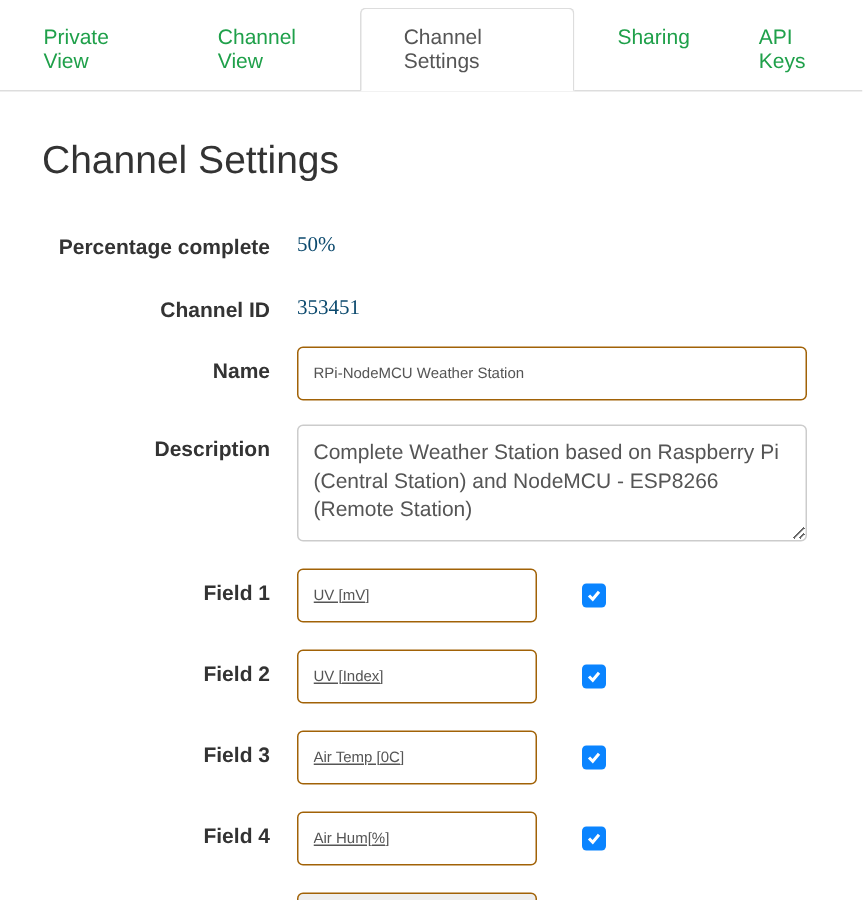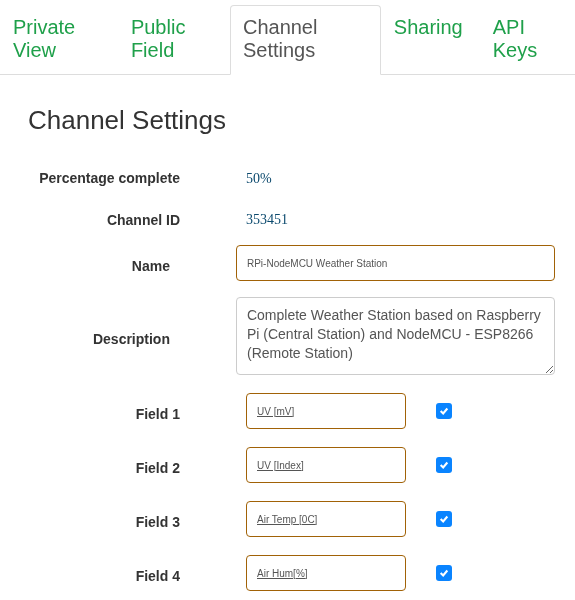--- a/index.html
+++ b/index.html
@@ -10,22 +10,22 @@
       height: 600px;
       overflow: hidden;
     }
     .tabs {
       display: flex;
       border-bottom: 1px solid #ddd;
       padding: 0;
       margin-top: 4px;
     }
     .tab {
-      padding: 10px 16px 12px 12px;
-      font-size: 20px;
+      padding: 10px 16px 12px 28px;
+      font-size: 14px;
       color: #1fa04a;
       cursor: pointer;
       position: relative;
       top: 1px;
       border: 1px solid transparent;
       border-bottom: none;
     }
     .tab.active {
       color: #555;
       background: #fff;
@@ -37,23 +37,22 @@
       padding: 30px 20px 20px 28px;
     }
     h2.page-title {
       font-size: 26px;
       font-weight: 400;
       color: #333;
       margin-bottom: 26px;
     }
     .form-row {
       display: flex;
-      align-items: center;
+      align-items: flex-start;
       margin-bottom: 16px;
-      gap: 48px;
     }
     .form-row.compact { margin-bottom: 14px; margin-top: 18px; }
     .form-label {
       width: 170px;
       text-align: right;
       padding-right: 18px;
       font-weight: 700;
       color: #333;
       font-size: 14px;
       padding-top: 8px;
@@ -122,21 +121,21 @@
       stroke: #fff;
       stroke-width: 2.5;
       fill: none;
     }
   </style>
 </head>
 <body>
 
 <div class="tabs">
   <div class="tab">Private View</div>
-  <div class="tab">Public Field</div>
+  <div class="tab">Channel View</div>
   <div class="tab active">Channel Settings</div>
   <div class="tab">Sharing</div>
   <div class="tab">API Keys</div>
 </div>
 
 <div class="content">
   <h2 class="page-title">Channel Settings</h2>
 
   <div class="form-row">
     <div class="form-label">Percentage complete</div>

